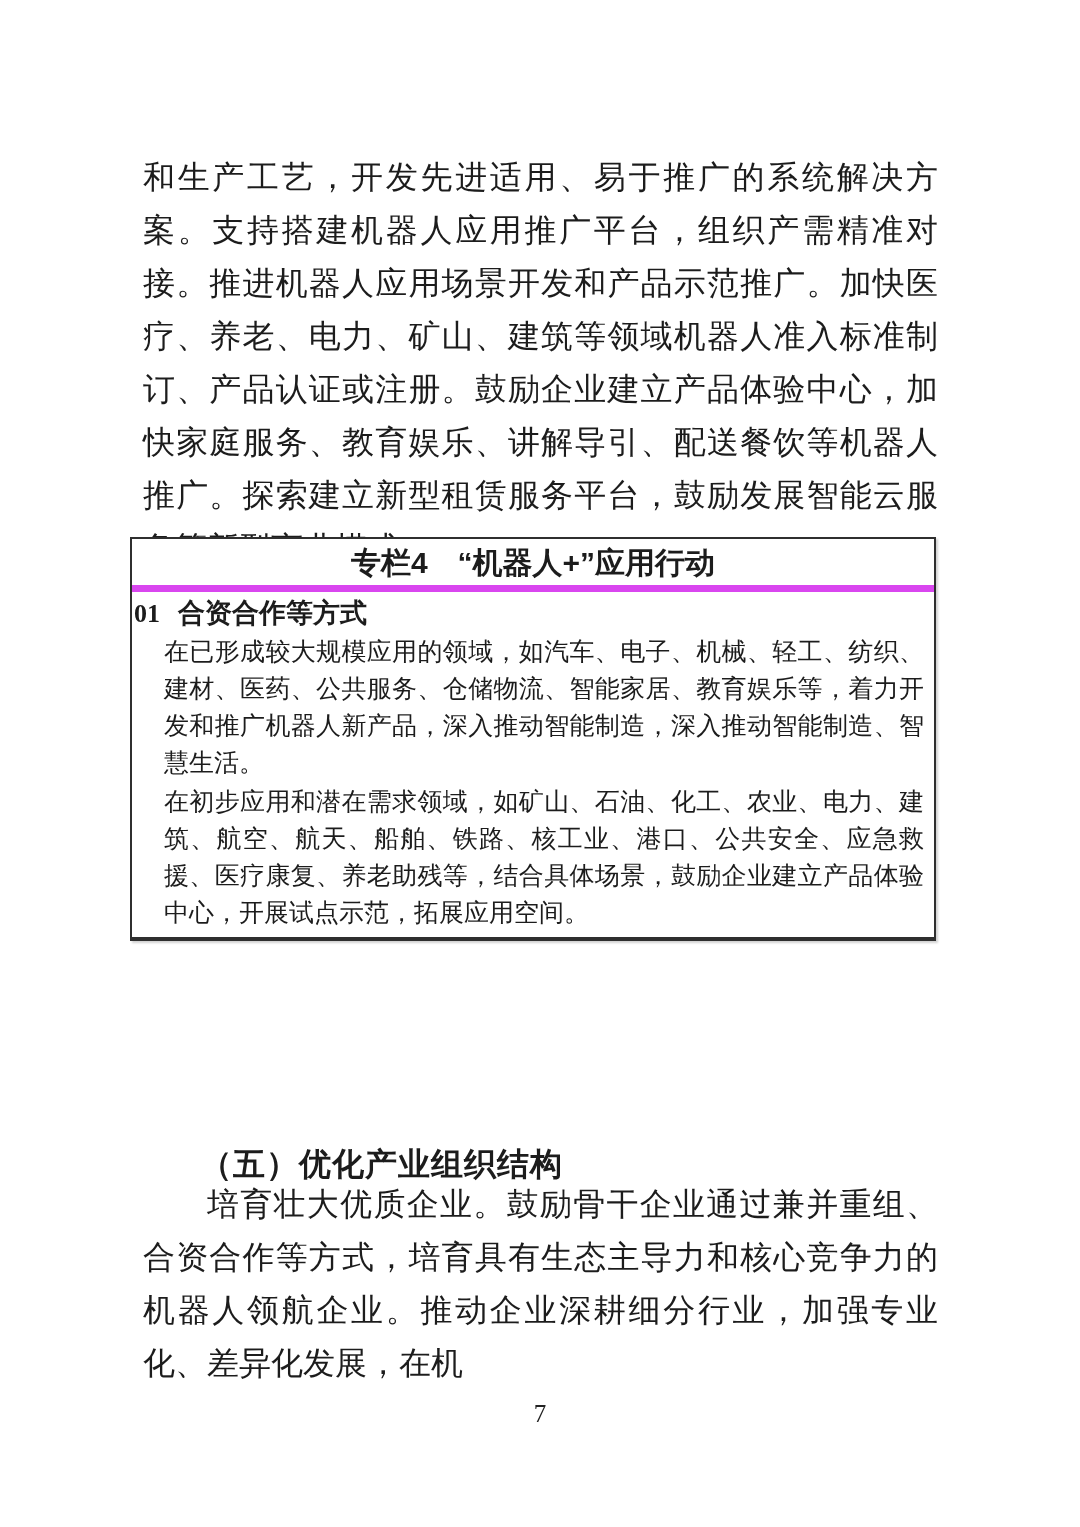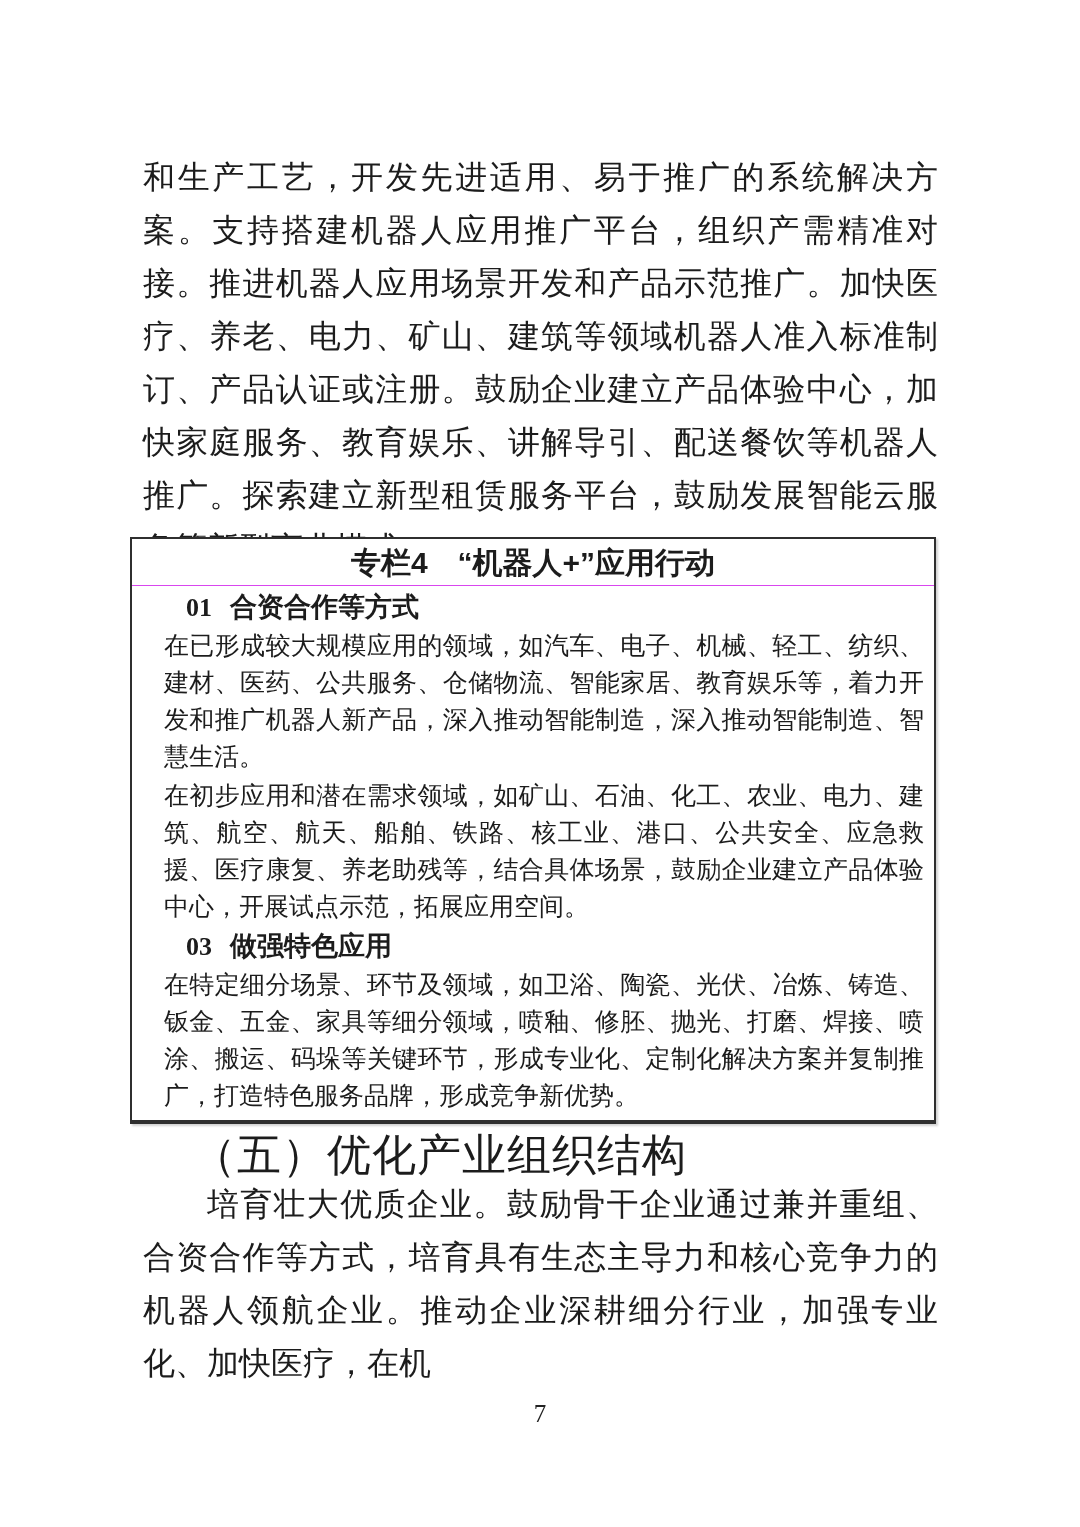--- a/index.html
+++ b/index.html
@@ -31,31 +31,30 @@
     background:#ffffff;
     box-sizing:border-box;
     padding-bottom:6px;
   }
   .box-header{
     font-family:"Liberation Sans","DejaVu Sans",sans-serif;
     font-weight:bold;
     font-size:30px;
     line-height:44px;
     text-align:center;
-    border-bottom:1px solid #d946ef;
+    border-bottom:7px solid #d946ef;
     padding-top:2px;
   }
   .box-item{margin-top:2px;}
   .item-head{
     display:flex;
     align-items:baseline;
-    padding-left:10px;
+    padding-left:2px;
     line-height:38px;
     font-weight:bold;
-    margin-left:44px;
   }
   .item-num{
     font-family:"Liberation Serif","DejaVu Serif",serif;
     font-size:26px;
     width:44px;
     flex:0 0 44px;
   }
   .item-title{
     font-family:"Liberation Sans","DejaVu Sans",sans-serif;
     font-size:27px;
@@ -64,23 +63,23 @@
     margin:0 10px 0 32px;
     font-size:25px;
     line-height:37px;
     text-align:justify;text-justify:inter-ideograph;
   }
 
   
   .sec-heading{
     position:absolute;
     left:192px;top:1134px;
-    margin:0;
-    font-size:44px;
-    font-weight:normal;
+    margin:8px;
+    font-size:32px;
+    font-weight:bold;
     line-height:44px;
     letter-spacing:1px;
   }
 
   
   .para-bottom{
     position:absolute;
     left:143px;width:795px;top:1178px;
     font-size:32px;line-height:53px;
     text-align:justify;text-justify:inter-ideograph;
@@ -112,28 +111,21 @@
         <span class="item-num">01</span>
         <span class="item-title">合资合作等方式</span>
       </div>
       <p class="item-body">在已形成较大规模应用的领域，如汽车、电子、机械、轻工、纺织、建材、医药、公共服务、仓储物流、智能家居、教育娱乐等，着力开发和推广机器人新产品，深入推动智能制造，深入推动智能制造、智慧生活。</p>
     </div>
 
     <div class="box-item">
       <p class="item-body">在初步应用和潜在需求领域，如矿山、石油、化工、农业、电力、建筑、航空、航天、船舶、铁路、核工业、港口、公共安全、应急救援、医疗康复、养老助残等，结合具体场景，鼓励企业建立产品体验中心，开展试点示范，拓展应用空间。</p>
     </div>
 
-    <div class="box-item">
-      <div class="item-head">
-        <span class="item-num">03</span>
-        <span class="item-title">做强特色应用</span>
-      </div>
-      <p class="item-body">在特定细分场景、环节及领域，如卫浴、陶瓷、光伏、冶炼、铸造、钣金、五金、家具等细分领域，喷釉、修胚、抛光、打磨、焊接、喷涂、搬运、码垛等关键环节，形成专业化、定制化解决方案并复制推广，打造特色服务品牌，形成竞争新优势。</p>
-    </div>
   </div>
 
   <h3 class="sec-heading">（五）优化产业组织结构</h3>
 
-  <p class="para-bottom">培育壮大优质企业。鼓励骨干企业通过兼并重组、合资合作等方式，培育具有生态主导力和核心竞争力的机器人领航企业。推动企业深耕细分行业，加强专业化、加快医疗，在机</p>
+  <p class="para-bottom">培育壮大优质企业。鼓励骨干企业通过兼并重组、合资合作等方式，培育具有生态主导力和核心竞争力的机器人领航企业。推动企业深耕细分行业，加强专业化、差异化发展，在机</p>
 
   <div class="page-number">7</div>
 
 </div>
 
 </body></html>

